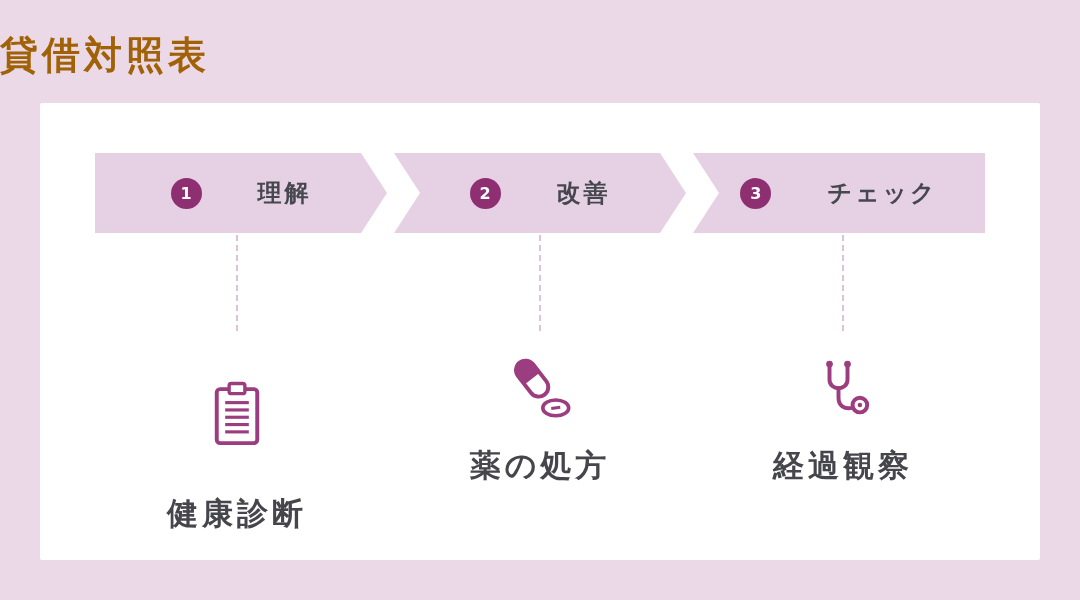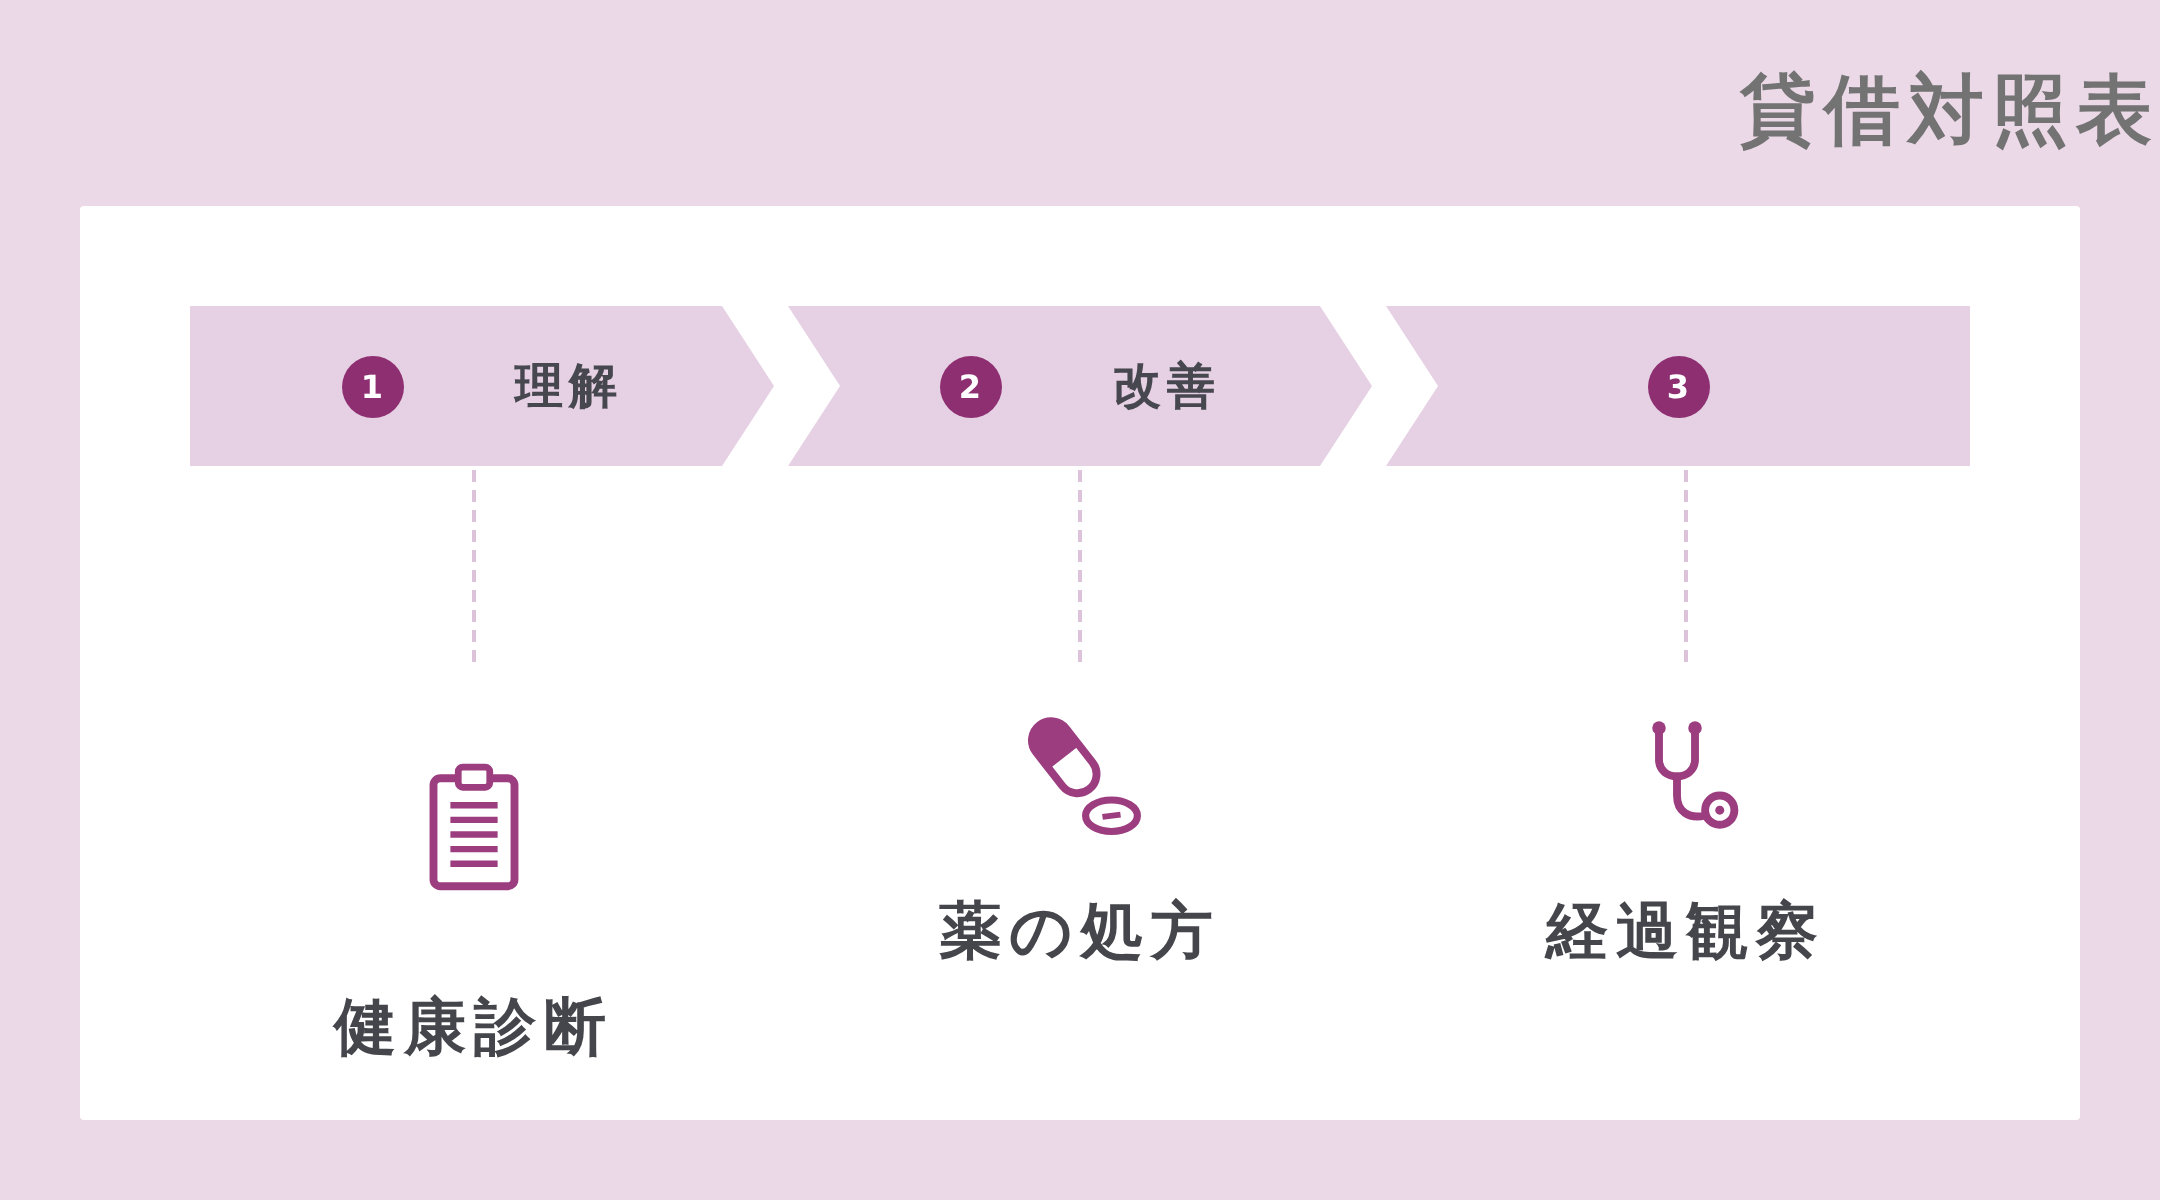--- a/index.html
+++ b/index.html
@@ -3,22 +3,22 @@
 <meta charset="utf-8">
 <style>
   html,body{margin:0;padding:0;}
   body{
     width:1080px;height:600px;position:relative;overflow:hidden;
     background:#ebd9e7;
     font-family:"DejaVu Sans","Liberation Sans",sans-serif;
   }
   .title{
     position:absolute;top:30px;left:0;width:100%;
-    text-align:right;margin:0;
-    font-size:38px;font-weight:bold;color:#737373;letter-spacing:4px;
+    text-align:left;margin:0;
+    font-size:38px;font-weight:bold;color:#a16207;letter-spacing:4px;
   }
   .card{
     position:absolute;left:40px;right:40px;top:103px;bottom:40px;
     background:#ffffff;border-radius:2px;
   }
   .process-bar{
     position:absolute;left:55px;right:55px;top:50px;height:80px;
     display:flex;gap:7px;
   }
   .segment{
@@ -74,20 +74,21 @@
         <span class="step-label">理解</span>
       </div>
 
       <div class="segment seg-mid">
         <span class="step-circle">2</span>
         <span class="step-label">改善</span>
       </div>
 
       <div class="segment seg-last">
         <span class="step-circle">3</span>
+        <span class="step-label">チェック</span>
       </div>
 
     </div>
 
     <div class="column col-1">
       <div class="connector"></div>
       <div class="icon-box">
         <svg viewBox="0 0 64 64" width="72" height="72" aria-hidden="true">
           <rect x="14" y="9" width="36" height="48" rx="3" fill="none" stroke="#9c3d7f" stroke-width="3.5"></rect>
           <line x1="21.5" y1="21" x2="42.5" y2="21" stroke="#9c3d7f" stroke-width="2.8"></line>

